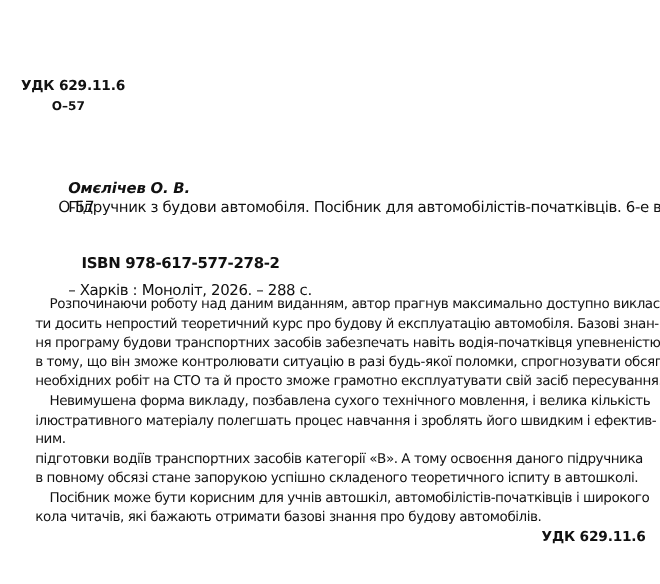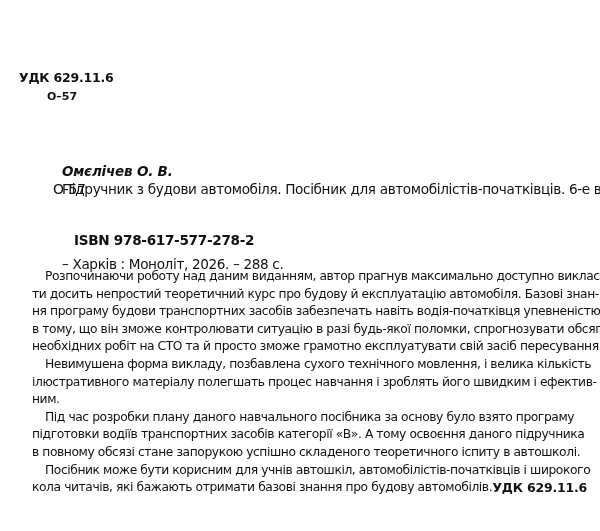--- a/index.html
+++ b/index.html
@@ -39,20 +39,19 @@
 
 <div class="body-text">
   <span class="line indent">Розпочинаючи роботу над даним виданням, автор прагнув максимально доступно виклас-</span>
   <span class="line">ти досить непростий теоретичний курс про будову й експлуатацію автомобіля. Базові знан-</span>
   <span class="line">ня програму будови транспортних засобів забезпечать навіть водія-початківця упевненістю</span>
   <span class="line">в тому, що він зможе контролювати ситуацію в разі будь-якої поломки, спрогнозувати обсяг</span>
   <span class="line">необхідних робіт на СТО та й просто зможе грамотно експлуатувати свій засіб пересування.</span>
   <span class="line indent">Невимушена форма викладу, позбавлена сухого технічного мовлення, і велика кількість</span>
   <span class="line">ілюстративного матеріалу полегшать процес навчання і зроблять його швидким і ефектив-</span>
   <span class="line">ним.</span>
-  <span class="line indent">Під час розробки плану даного навчального посібника за основу було взято програму</span>
   <span class="line">підготовки водіїв транспортних засобів категорії «В». А тому освоєння даного підручника</span>
   <span class="line">в повному обсязі стане запорукою успішно складеного теоретичного іспиту в автошколі.</span>
   <span class="line indent">Посібник може бути корисним для учнів автошкіл, автомобілістів-початківців і широкого</span>
   <span class="line">кола читачів, які бажають отримати базові знання про будову автомобілів.</span>
 </div>
 
 <div class="abs bold udk-bottom">УДК 629.11.6</div>
 
 </body></html>

